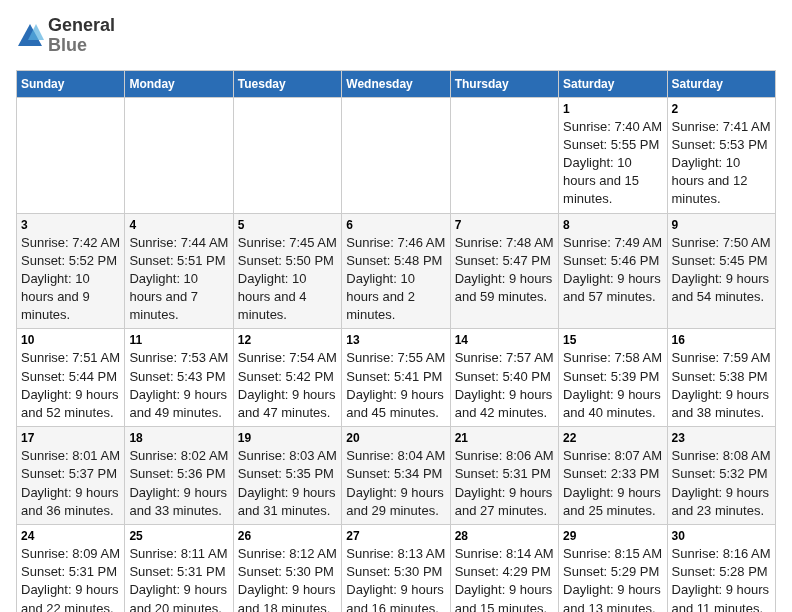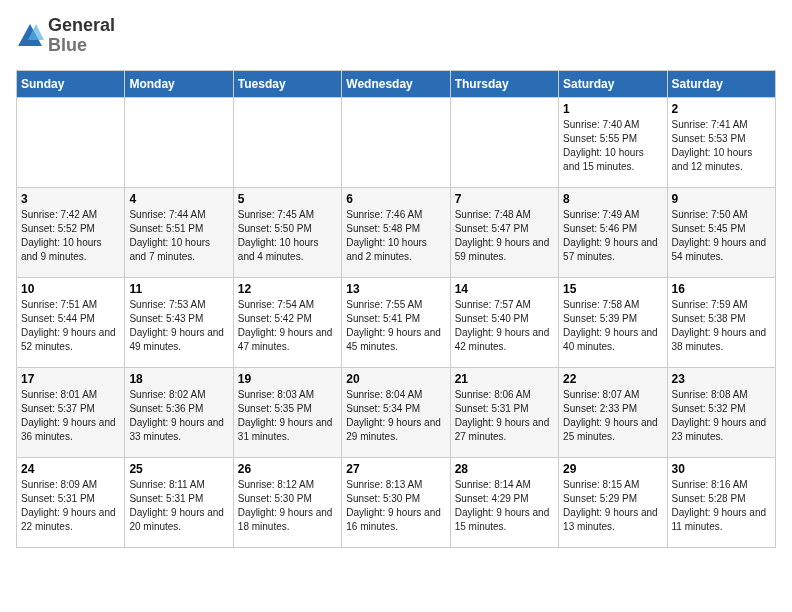--- a/index.html
+++ b/index.html
@@ -77,21 +77,21 @@
     }
     tbody tr:nth-child(even) td {
       background: #f5f5f5;
     }
     .day-num {
       font-weight: bold;
       font-size: 12px;
       margin-bottom: 2px;
     }
     .day-info {
-      font-size: 10px;
+      font-size: 13px;
       line-height: 1.4;
       color: #222;
     }
     .empty-cell {
       background: #fff;
     }
   </style>
 </head>
 <body>
 

